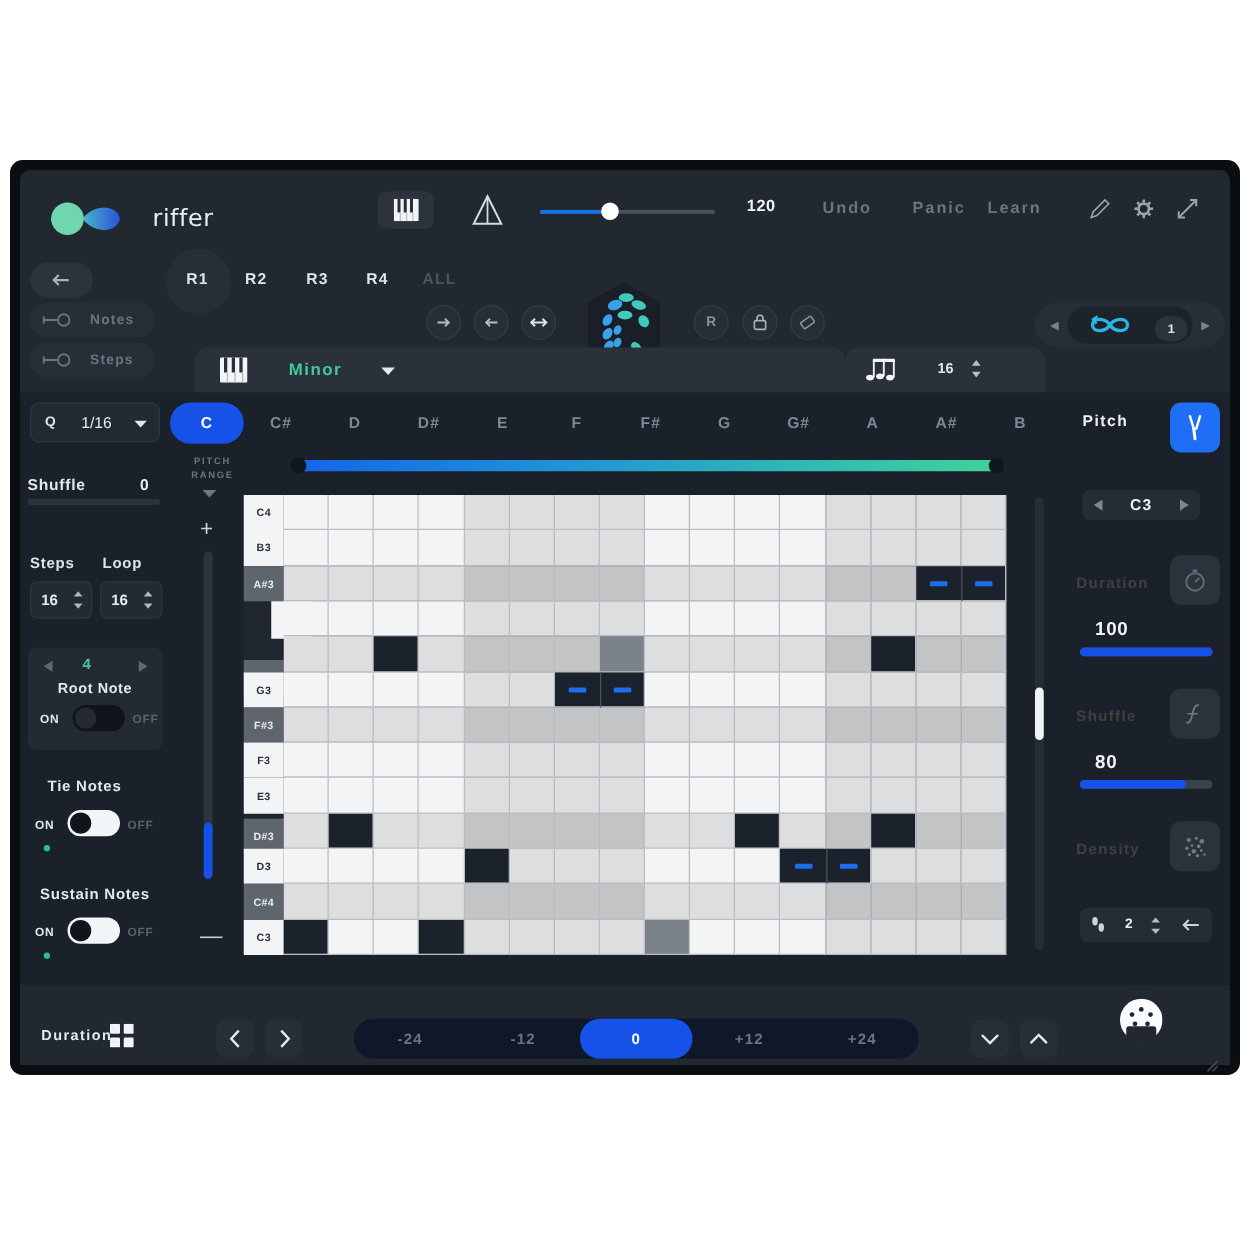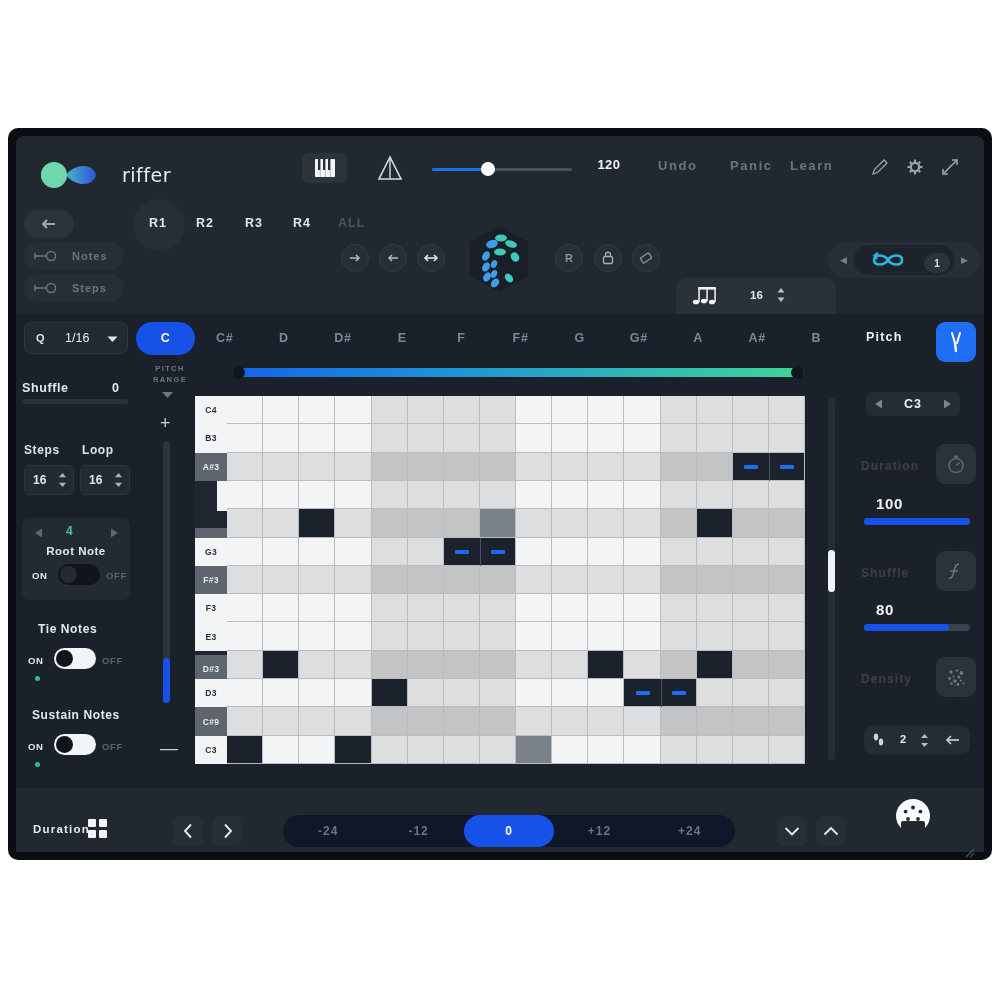--- a/index.html
+++ b/index.html
@@ -424,20 +424,35 @@
   </div>
   <div style="position:absolute;left:24px;top:274px;width:100px;height:28px;background:#272e37;border-radius:14px;">
     <svg width="26" height="14" viewBox="0 0 26 14" style="position:absolute;left:8px;top:7px;">
       <circle cx="19" cy="7" r="4.6" fill="none" stroke="#6b7480" stroke-width="1.5"></circle>
       <line x1="3" y1="7" x2="14.4" y2="7" stroke="#6b7480" stroke-width="1.5"></line>
       <line x1="3" y1="4" x2="3" y2="10" stroke="#6b7480" stroke-width="1.5"></line>
     </svg>
     <span style="position:absolute;left:48px;top:8px;font-size:11px;color:#6b7480;font-weight:bold;letter-spacing:1px;">Steps</span>
   </div>
 
+  <div class="scalebar">
+    <svg class="sb-piano" viewBox="0 0 22 22">
+      <rect x="0" y="1" width="22" height="20" fill="#f2f5f8" rx="1"></rect>
+      <rect x="3.2" y="1" width="2.6" height="12" fill="#2a2f36"></rect>
+      <rect x="9.4" y="1" width="2.6" height="12" fill="#2a2f36"></rect>
+      <rect x="15.5" y="1" width="2.6" height="12" fill="#2a2f36"></rect>
+      <rect x="5.4" y="13" width="1.1" height="8" fill="#b9bec4"></rect>
+      <rect x="11.5" y="13" width="1.1" height="8" fill="#b9bec4"></rect>
+      <rect x="17.6" y="13" width="1.1" height="8" fill="#b9bec4"></rect>
+    </svg>
+    <div class="sb-mode">Minor</div>
+    <svg class="sb-caret" width="13" height="8" viewBox="0 0 13 8">
+      <path d="M1 1 L6.5 7 L12 1 Z" fill="#e6ebf1"></path>
+    </svg>
+  </div>
 
   <div class="notebar">
     <svg class="nb-ic" viewBox="0 0 26 22">
       <g fill="#f2f5f8">
         <ellipse cx="4" cy="17" rx="3.1" ry="2.3"></ellipse>
           <rect x="6.3" y="3" width="1.5" height="14"></rect>
         <ellipse cx="12" cy="16" rx="3.1" ry="2.3"></ellipse>
           <rect x="14.3" y="2" width="1.5" height="14"></rect>
         <ellipse cx="20" cy="17" rx="3.1" ry="2.3"></ellipse>
           <rect x="22.3" y="3" width="1.5" height="14"></rect>
@@ -553,21 +568,21 @@
         <div class="keyrow key-w" style="top: 28.3077px; height: 28.3077px;">B3</div>
         <div class="keyrow key-b" style="top: 56.6154px; height: 28.3077px;">A#3</div>
         <div class="keyrow key-w" style="top: 84.9231px; height: 30px; margin-left: 22px;">A3</div>
         <div class="keyrow key-b" style="top: 113.231px; height: 28.3077px; margin-top: 19px;">G#3</div>
         <div class="keyrow key-w" style="top: 141.538px; height: 28.3077px;">G3</div>
         <div class="keyrow key-b" style="top: 169.846px; height: 28.3077px;">F#3</div>
         <div class="keyrow key-w" style="top: 198.154px; height: 28.3077px;">F3</div>
         <div class="keyrow key-w" style="top: 226.462px; height: 28.3077px;">E3</div>
         <div class="keyrow key-b" style="top: 259px; height: 28.3077px;">D#3</div>
         <div class="keyrow key-w" style="top: 283.077px; height: 28.3077px;">D3</div>
-        <div class="keyrow key-b" style="top: 311.385px; height: 28.3077px;">C#9</div>
+        <div class="keyrow key-b" style="top: 311.385px; height: 28.3077px;">C#4</div>
         <div class="keyrow key-w" style="top: 339.692px; height: 28.3077px;">C3</div>
       </div>
     <div class="gridarea" id="gridarea">
         <div class="gcell c-l" style="left: 0px; top: 0px; width: 36.125px; height: 28.3077px;"></div>
         <div class="gcell c-l" style="left: 36.125px; top: 0px; width: 36.125px; height: 28.3077px;"></div>
         <div class="gcell c-l" style="left: 72.25px; top: 0px; width: 36.125px; height: 28.3077px;"></div>
         <div class="gcell c-l" style="left: 108.375px; top: 0px; width: 36.125px; height: 28.3077px;"></div>
         <div class="gcell c-m" style="left: 144.5px; top: 0px; width: 36.125px; height: 28.3077px;"></div>
         <div class="gcell c-m" style="left: 180.625px; top: 0px; width: 36.125px; height: 28.3077px;"></div>
         <div class="gcell c-m" style="left: 216.75px; top: 0px; width: 36.125px; height: 28.3077px;"></div>

